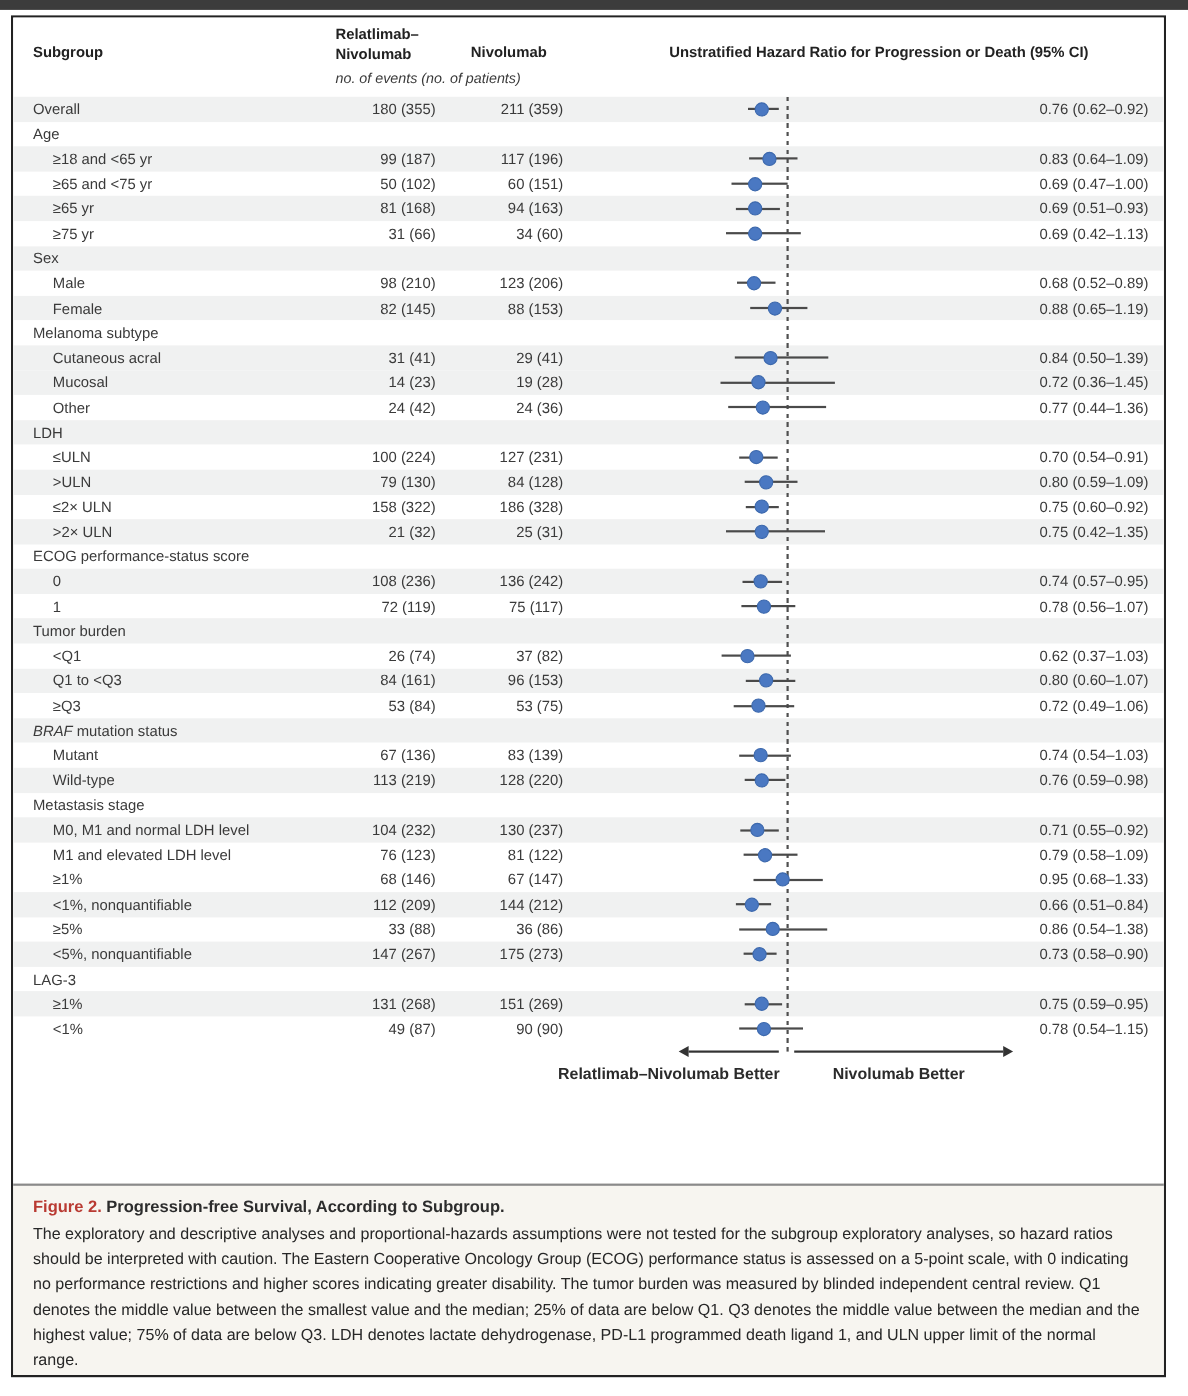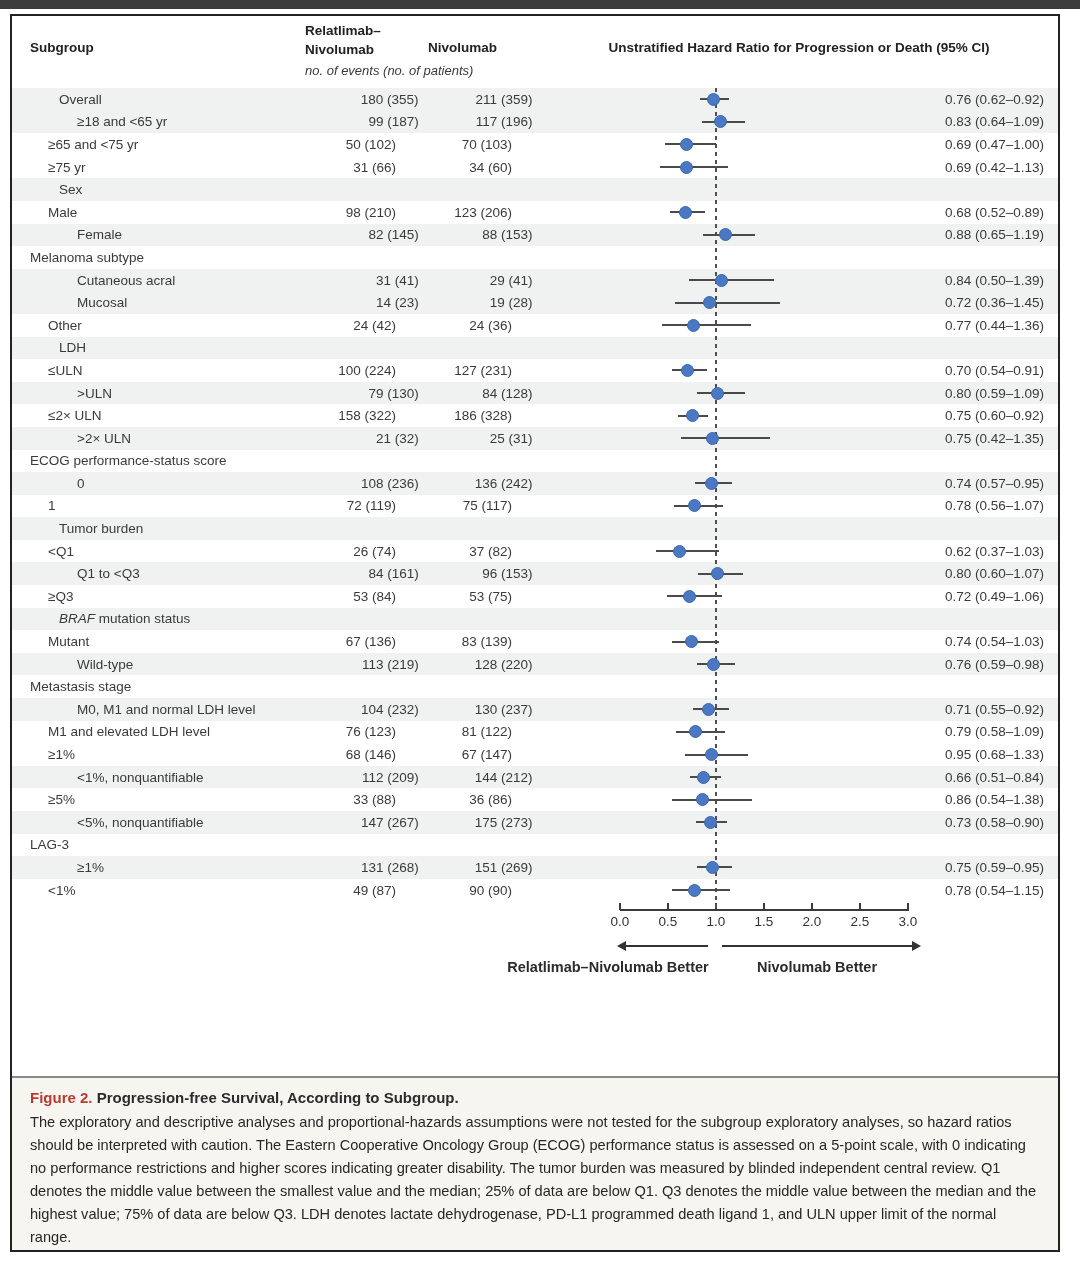--- a/index.html
+++ b/index.html
@@ -13,21 +13,21 @@
   .fig-header{position:relative;height:72px;font-weight:bold;color:#222;font-size:13.5px;}
   .h-subgroup{position:absolute;left:18px;top:24px;}
   .h-arm1{position:absolute;left:293px;top:5px;line-height:19px;}
   .h-arm2{position:absolute;left:416px;top:24px;}
   .h-plot{position:absolute;left:527px;top:24px;width:520px;text-align:center;}
   .h-note{position:absolute;left:293px;top:47px;font-weight:normal;font-style:italic;font-size:13px;color:#3a3a3a;}
 
   
   .rows{position:relative;}
   .row{display:flex;align-items:center;height:22.6px;font-size:13.5px;color:#3a3a3a;position:relative;}
-  .row.shaded{background:var(--stripe,#f0f1f1);padding-left:29px;}
+  .row.shaded{background:var(--stripe,#f0f1f1);}
   .cell{white-space:nowrap;}
   .cell.label{width:292px;padding-left:18px;box-sizing:border-box;}
   .cell.label.indent{padding-left:36px;}
   .cell.ev1{width:92px;text-align:right;}
   .cell.ev2{width:116px;text-align:right;}
   .cell.plot{width:420px;height:100%;position:relative;z-index:3;}
   .cell.hrtext{flex:1;text-align:right;padding-right:14px;}
   .ci-line{position:absolute;top:50%;height:2px;margin-top:-1px;background:var(--ci-line,#4a4a4a);}
   .marker{position:absolute;top:50%;width:13px;height:13px;margin-top:-6.5px;border-radius:50%;
           background:var(--marker,#4a78c2);border:1px solid #3d69ad;box-sizing:border-box;}
@@ -83,39 +83,56 @@
     <div class="row shaded">
           <div class="cell label">Overall</div>
           <div class="cell ev1">180 (355)</div>
           <div class="cell ev2">211 (359)</div>
           <div class="cell plot">
             <div class="ci-line" style="left: 167.52px; width: 28.8px;"></div>
             <div class="marker" style="left: 174.46px;"></div>
           </div>
           <div class="cell hrtext">0.76 (0.62–0.92)</div>
         </div>
+        <div class="row">
+          <div class="cell label">Age</div>
+          <div class="cell ev1"></div>
+          <div class="cell ev2"></div>
+          <div class="cell plot"></div>
+          <div class="cell hrtext"></div>
+        </div>
         <div class="row shaded">
           <div class="cell label indent">≥18 and &lt;65 yr</div>
           <div class="cell ev1">99 (187)</div>
           <div class="cell ev2">117 (196)</div>
           <div class="cell plot">
             <div class="ci-line" style="left: 169.44px; width: 43.2px;"></div>
             <div class="marker" style="left: 181.18px;"></div>
           </div>
           <div class="cell hrtext">0.83 (0.64–1.09)</div>
         </div>
         <div class="row">
           <div class="cell label indent">≥65 and &lt;75 yr</div>
           <div class="cell ev1">50 (102)</div>
-          <div class="cell ev2">70 (103)</div>
+          <div class="cell ev2">60 (151)</div>
           <div class="cell plot">
             <div class="ci-line" style="left: 153.12px; width: 50.88px;"></div>
             <div class="marker" style="left: 167.74px;"></div>
           </div>
           <div class="cell hrtext">0.69 (0.47–1.00)</div>
+        </div>
+        <div class="row shaded">
+          <div class="cell label indent">≥65 yr</div>
+          <div class="cell ev1">81 (168)</div>
+          <div class="cell ev2">94 (163)</div>
+          <div class="cell plot">
+            <div class="ci-line" style="left: 156.96px; width: 40.32px;"></div>
+            <div class="marker" style="left: 167.74px;"></div>
+          </div>
+          <div class="cell hrtext">0.69 (0.51–0.93)</div>
         </div>
         <div class="row">
           <div class="cell label indent">≥75 yr</div>
           <div class="cell ev1">31 (66)</div>
           <div class="cell ev2">34 (60)</div>
           <div class="cell plot">
             <div class="ci-line" style="left: 148.32px; width: 68.16px;"></div>
             <div class="marker" style="left: 167.74px;"></div>
           </div>
           <div class="cell hrtext">0.69 (0.42–1.13)</div>
@@ -411,37 +428,20 @@
           <div class="cell ev1">49 (87)</div>
           <div class="cell ev2">90 (90)</div>
           <div class="cell plot">
             <div class="ci-line" style="left: 159.84px; width: 58.56px;"></div>
             <div class="marker" style="left: 176.38px;"></div>
           </div>
           <div class="cell hrtext">0.78 (0.54–1.15)</div>
         </div>
       </div>
 
-    <div class="axis">
-      <div class="axis-line"></div>
-    <div class="axis-tick" style="left: 607px;"></div>
-        <div class="axis-lab" style="left: 608px;">0.0</div>
-        <div class="axis-tick" style="left: 655px;"></div>
-        <div class="axis-lab" style="left: 656px;">0.5</div>
-        <div class="axis-tick" style="left: 703px;"></div>
-        <div class="axis-lab" style="left: 704px;">1.0</div>
-        <div class="axis-tick" style="left: 751px;"></div>
-        <div class="axis-lab" style="left: 752px;">1.5</div>
-        <div class="axis-tick" style="left: 799px;"></div>
-        <div class="axis-lab" style="left: 800px;">2.0</div>
-        <div class="axis-tick" style="left: 847px;"></div>
-        <div class="axis-lab" style="left: 848px;">2.5</div>
-        <div class="axis-tick" style="left: 895px;"></div>
-        <div class="axis-lab" style="left: 896px;">3.0</div>
-      </div>
 
     <div class="arrows">
       <div class="arrow arrow-l"></div>
       <div class="arrow arrow-r"></div>
     </div>
 
     <div class="dir-labels">
       <span class="dir-l">Relatlimab–Nivolumab Better</span>
       <span class="dir-r">Nivolumab Better</span>
     </div>

